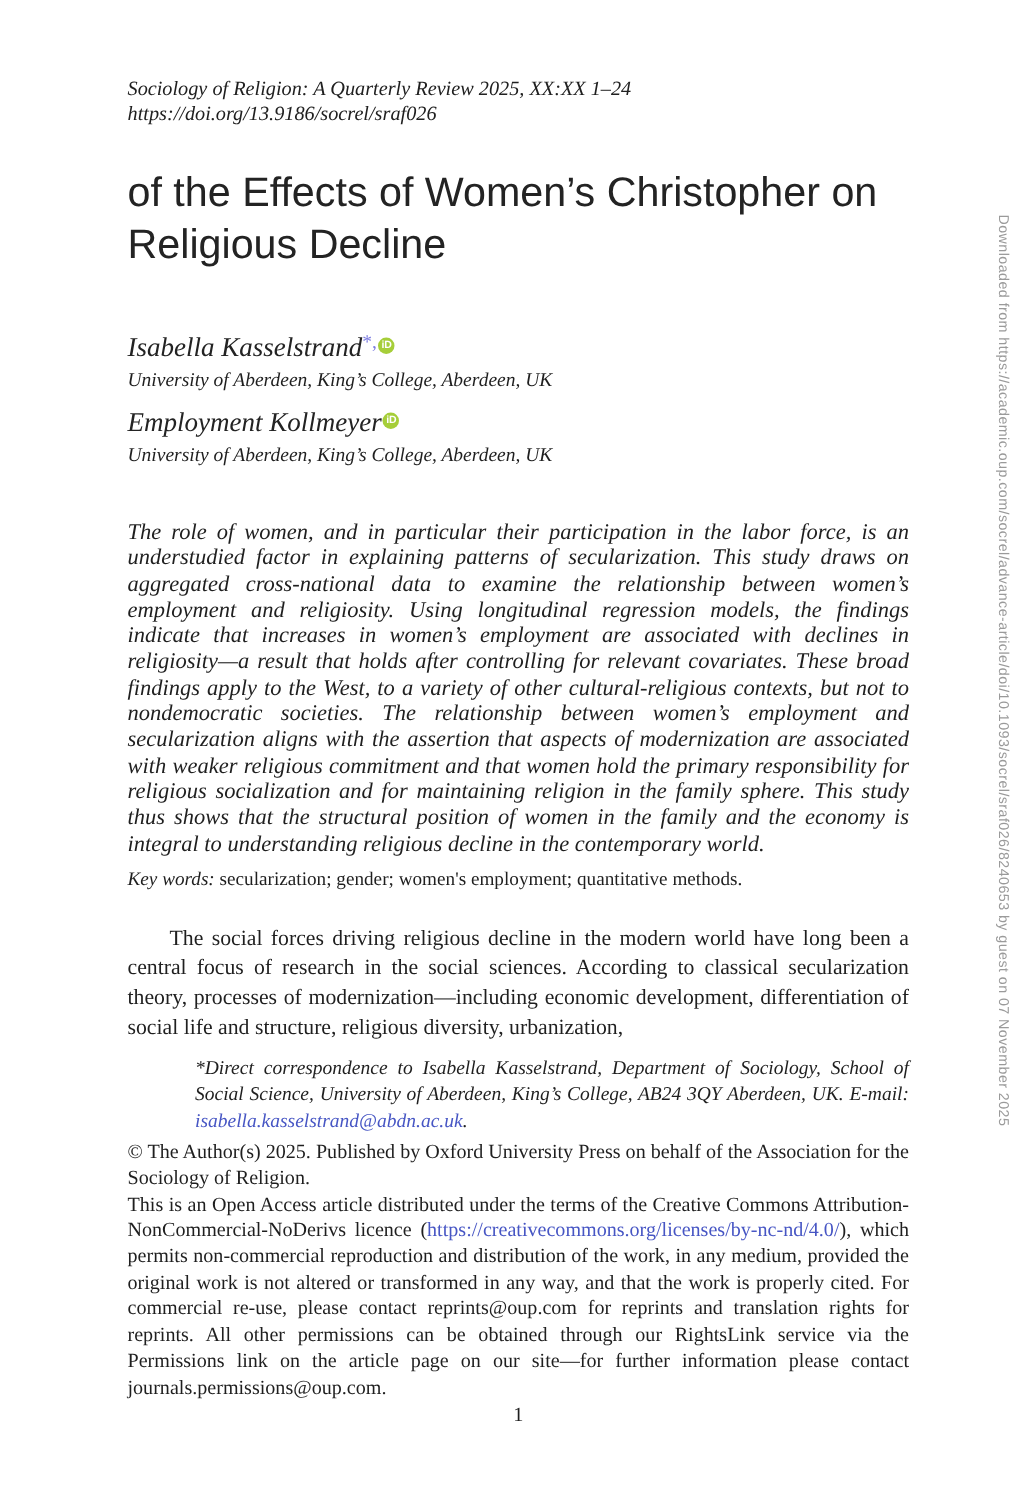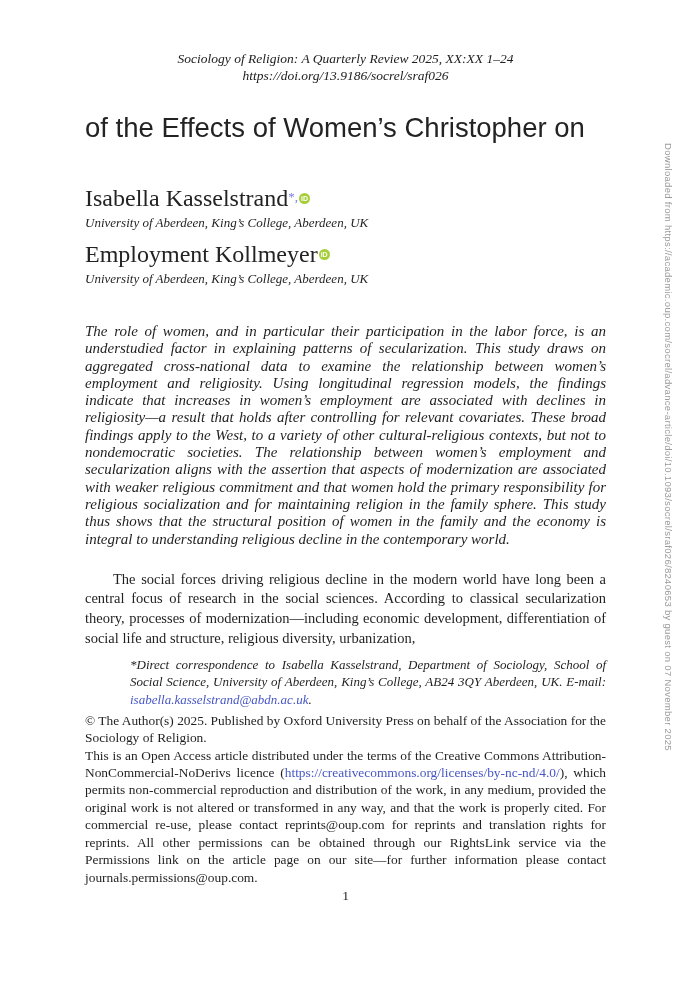--- a/index.html
+++ b/index.html
@@ -25,37 +25,37 @@
     color: #9a9a9a;
   }
   .content {
     position: absolute;
     left: 85px;
     top: 0;
     width: 521px;
   }
   .journal-header {
     margin-top: 50px;
-    text-align: center;
+    text-align: left;
     font-style: italic;
     font-size: 13.5px;
     line-height: 17px;
     color: #202020;
   }
   .article-title {
     margin-top: 26px;
     font-family: "Liberation Sans", sans-serif;
     font-weight: 400;
     font-size: 27.5px;
     line-height: 35px;
     color: #232323;
   }
   .authors { margin-top: 40px; }
   .author + .author { margin-top: 10px; }
-  .author-name { font-size: 24px; color: #232323; }
+  .author-name { font-size: 18px; color: #232323; font-style: italic; }
   .author-marker {
     font-size: 13px;
     vertical-align: 5px;
     color: #7b7be0;
   }
   .orcid-icon {
     display: inline-block;
     width: 11px;
     height: 11px;
     border-radius: 50%;
@@ -118,35 +118,40 @@
 
   <div class="content">
 
     <div class="journal-header">
       <div>Sociology of Religion: A Quarterly Review 2025, XX:XX 1–24</div>
       <div>https://doi.org/13.9186/socrel/sraf026</div>
     </div>
 
     <h1 class="article-title">
       <div>of the Effects of Women’s Christopher on</div>
+      <div>Religious Decline</div>
     </h1>
 
     <div class="authors">
       <div class="author">
         <span class="author-name">Isabella Kasselstrand</span><span class="author-marker">*,</span><span class="orcid-icon">iD</span>
         <div class="affiliation">University of Aberdeen, King’s College, Aberdeen, UK</div>
       </div>
       <div class="author">
         <span class="author-name">Employment Kollmeyer</span><span class="orcid-icon">iD</span>
         <div class="affiliation">University of Aberdeen, King’s College, Aberdeen, UK</div>
       </div>
     </div>
 
     <p class="abstract">The role of women, and in particular their participation in the labor force, is an understudied factor in explaining patterns of secularization. This study draws on aggregated cross-national data to examine the relationship between women’s employment and religiosity. Using longitudinal regression models, the findings indicate that increases in women’s employment are associated with declines in religiosity—a result that holds after controlling for relevant covariates. These broad findings apply to the West, to a variety of other cultural-religious contexts, but not to nondemocratic societies. The relationship between women’s employment and secularization aligns with the assertion that aspects of modernization are associated with weaker religious commitment and that women hold the primary responsibility for religious socialization and for maintaining religion in the family sphere. This study thus shows that the structural position of women in the family and the economy is integral to understanding religious decline in the contemporary world.</p>
 
+    <p class="keywords">
+      <span class="kw-label">Key words:</span>
+      <span>secularization; gender; women's employment; quantitative methods.</span>
+    </p>
 
     <p class="body-para">The social forces driving religious decline in the modern world have long been a central focus of research in the social sciences. According to classical secularization theory, processes of modernization—including economic development, differentiation of social life and structure, religious diversity, urbanization,</p>
 
     <div class="footnote"><span>*Direct correspondence to Isabella Kasselstrand, Department of Sociology, School of Social Science, University of Aberdeen, King’s College, AB24 3QY Aberdeen, UK. E-mail: </span><a class="link">isabella.kasselstrand@abdn.ac.uk</a><span>.</span></div>
 
     <p class="copyright">© The Author(s) 2025. Published by Oxford University Press on behalf of the Association for the Sociology of Religion.</p>
 
     <p class="license"><span>This is an Open Access article distributed under the terms of the Creative Commons Attribution-NonCommercial-NoDerivs licence (</span><a class="link">https://creativecommons.org/licenses/by-nc-nd/4.0/</a><span>), which permits non-commercial reproduction and distribution of the work, in any medium, provided the original work is not altered or transformed in any way, and that the work is properly cited. For commercial re-use, please contact reprints@oup.com for reprints and translation rights for reprints. All other permissions can be obtained through our RightsLink service via the Permissions link on the article page on our site—for further information please contact journals.permissions@oup.com.</span></p>
 
     <div class="page-num">1</div>

